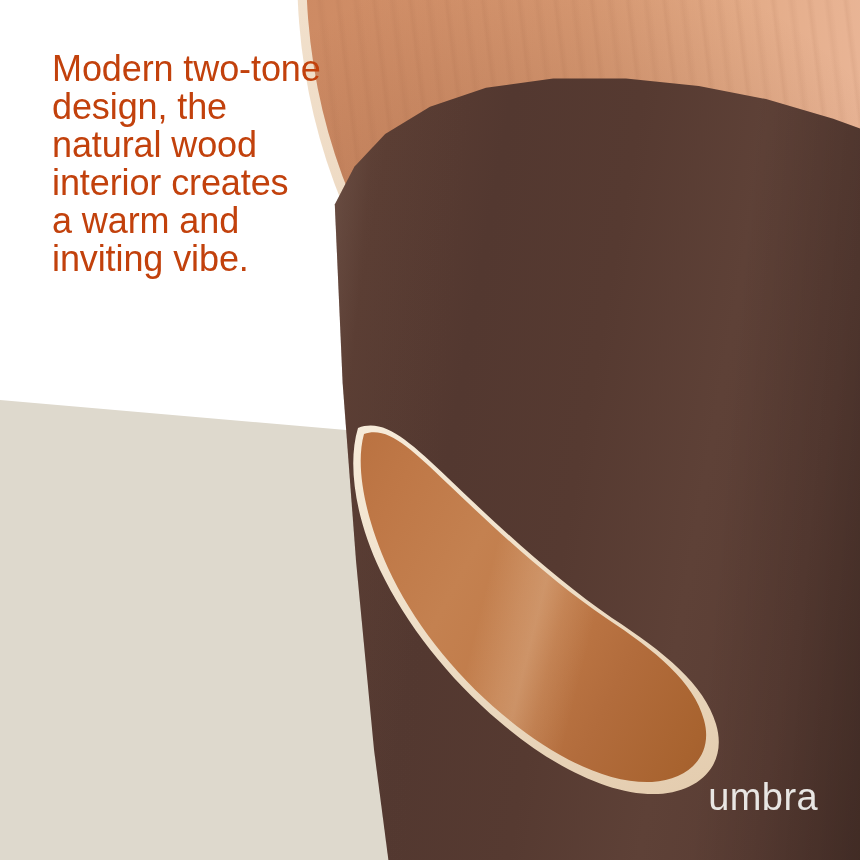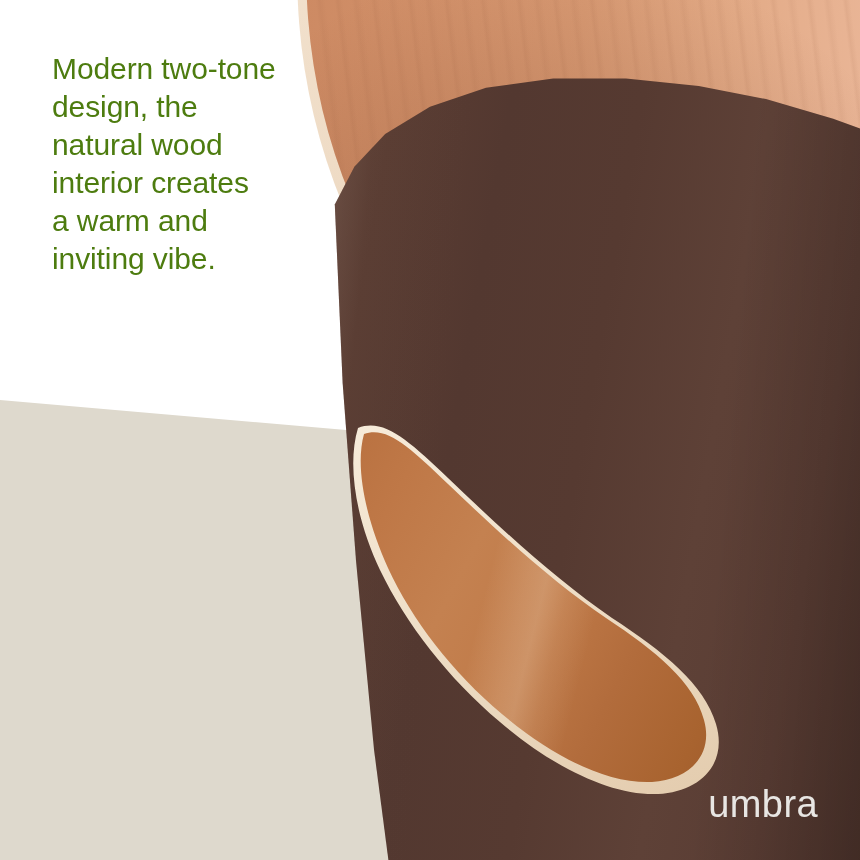--- a/index.html
+++ b/index.html
@@ -225,22 +225,22 @@
       rgba(255,235,210,0.00) 38%,
       rgba(255,236,212,0.16) 46%,
       rgba(255,240,218,0.22) 50%,
       rgba(255,236,212,0.10) 55%,
       rgba(255,235,210,0.00) 62%);
   }
 
   
   .copy {
     position: absolute;
-    color: #4d7c0f;
-    font-size: 30px;
+    color: #c2410c;
+    font-size: 36px;
     line-height: 38px;
     letter-spacing: -0.1px;
     white-space: pre-line;
   }
 
   .copy-top {
     left: 52px;
     top: 50px;
     width: 270px;
   }
@@ -248,21 +248,21 @@
   .copy-bottom {
     left: 52px;
     top: 704px;
     width: 300px;
   }
 
   
   .brand {
     position: absolute;
     right: 42px;
-    bottom: 36px;
+    bottom: 43px;
     color: #e8e6e3;
     font-size: 38px;
     line-height: 40px;
     letter-spacing: 0.4px;
     font-weight: 400;
     text-align: right;
   }
 </style>
 </head>
 <body>

